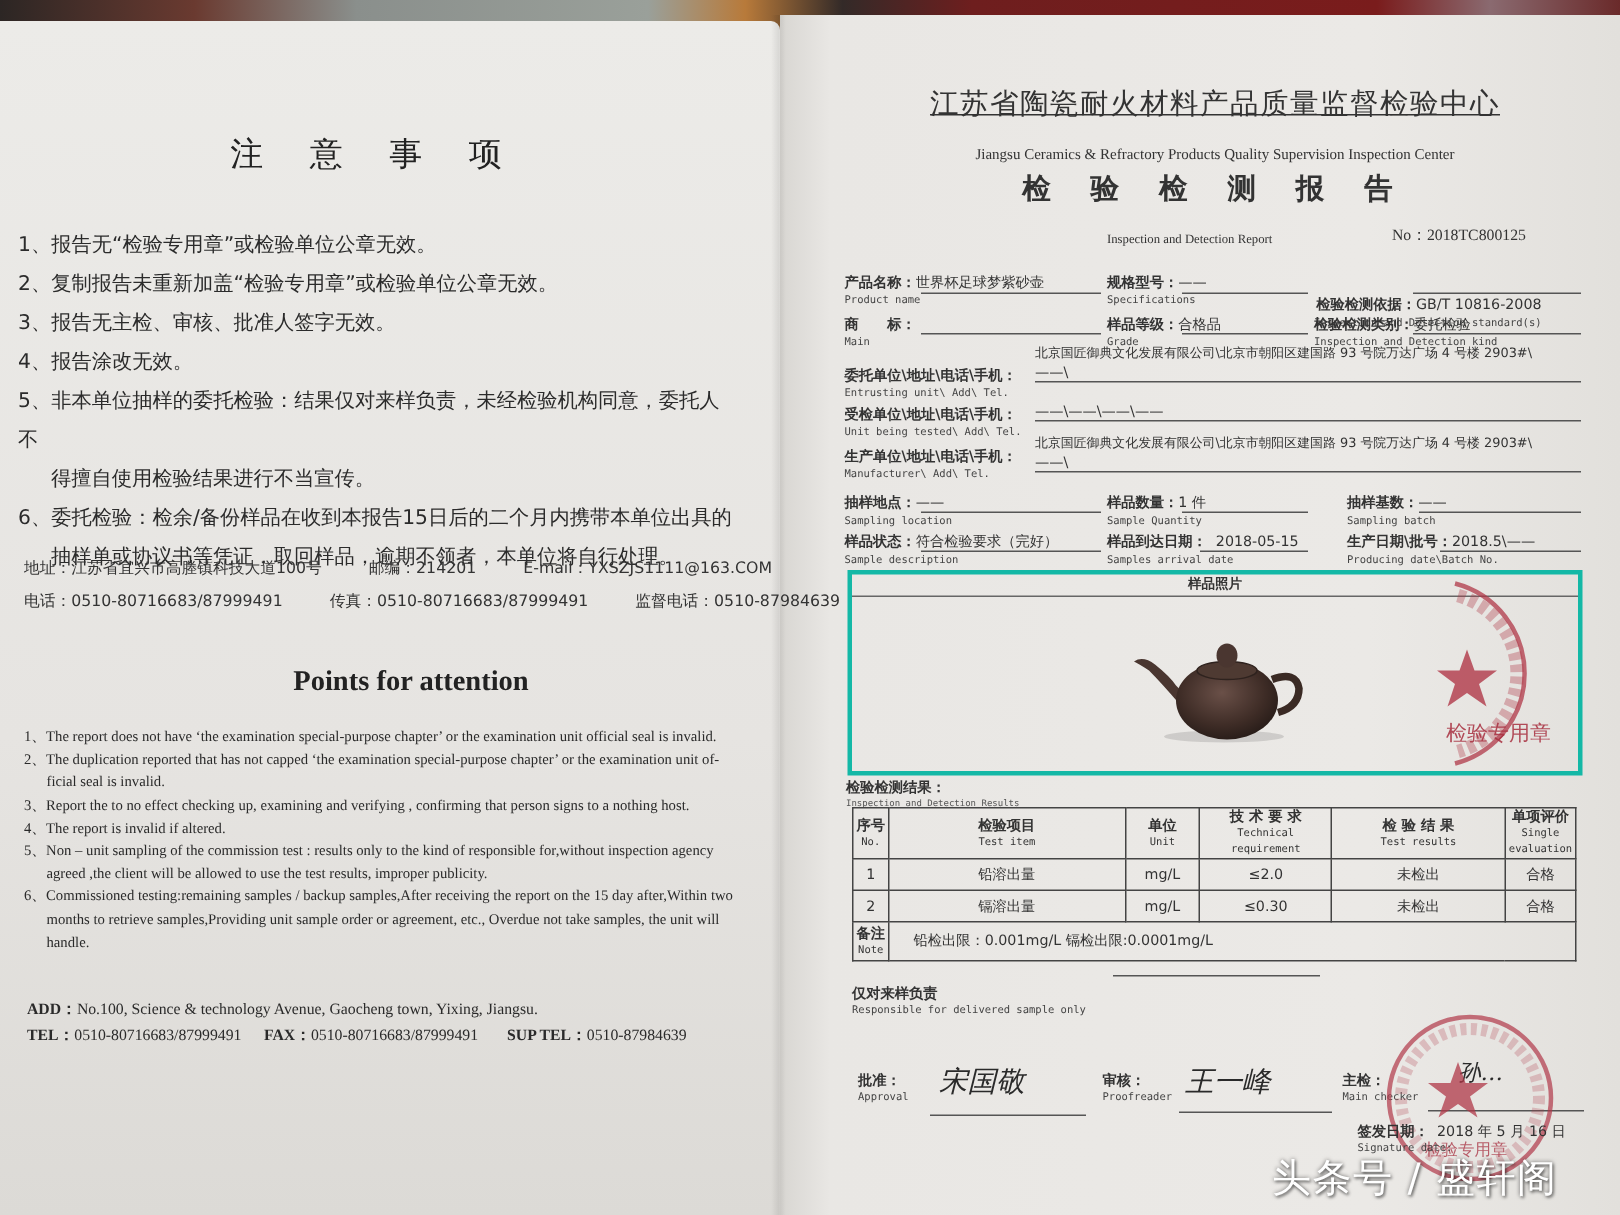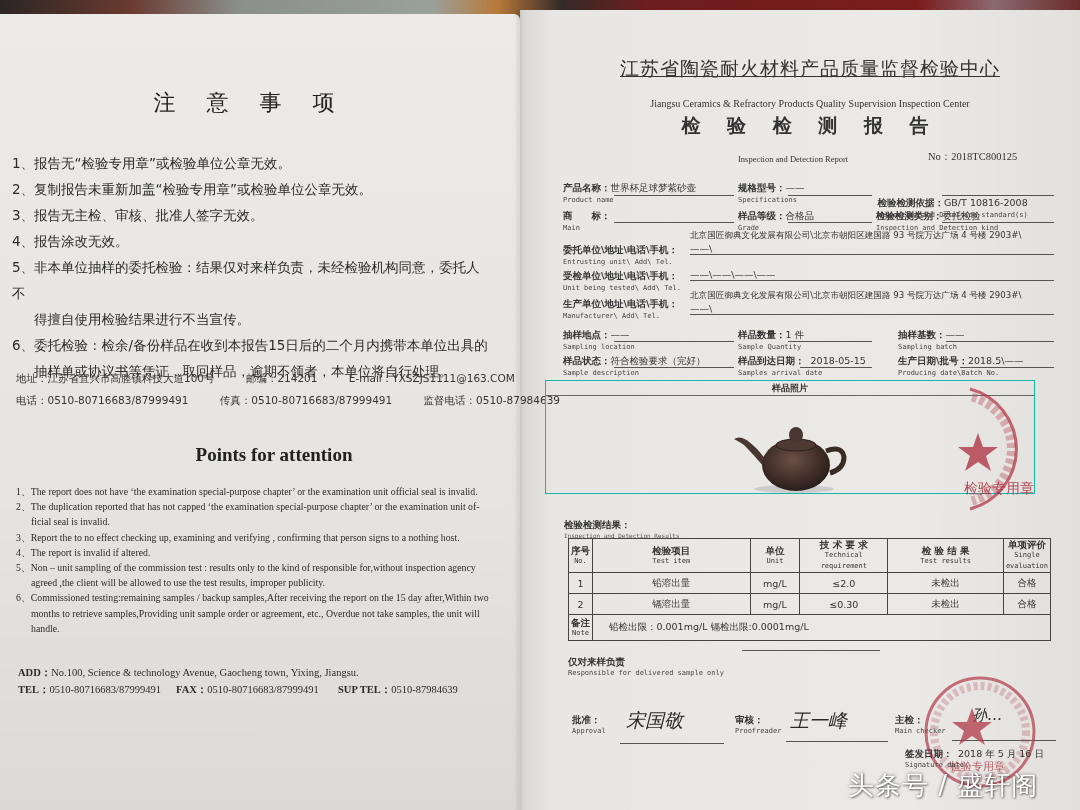--- a/index.html
+++ b/index.html
@@ -73,22 +73,22 @@
     position: absolute; left: 928px; top: 150px; font-family: "Liberation Serif", serif; font-size: 10.5px; color: #333;
   }
 
   .field { position: absolute; font-size: 9.5px; color: #333; white-space: nowrap; }
   .field .lbl { font-weight: bold; }
   .field .sub { display: block; font-family: "DejaVu Sans Mono", monospace; font-size: 7px; color: #444; margin-top: 1px; }
   .field .val { font-family: "DejaVu Sans", sans-serif; font-weight: normal; }
   .uline { position: absolute; height: 1px; background: #555; }
 
   .photo-box {
-    position: absolute; left: 545px; top: 380px; width: 490px; height: 114px;
-    border: 1px solid #14b8a6;
+    position: absolute; left: 565px; top: 380px; width: 490px; height: 137px;
+    border: 3px solid #14b8a6;
   }
   .photo-head {
     position: absolute; left: 0; top: 0; width: 100%; height: 15px; border-bottom: 1px solid #666;
     text-align: center; font-size: 9px; font-weight: bold; line-height: 14px; color: #333;
   }
   .teapot { position: absolute; left: 180px; top: 24px; width: 130px; height: 90px; }
 
   .seal-top { position: absolute; left: 950px; top: 383px; width: 110px; height: 130px; }
 
   .res-label { position: absolute; left: 564px; top: 519px; font-size: 9.5px; font-weight: bold; color: #333; }

